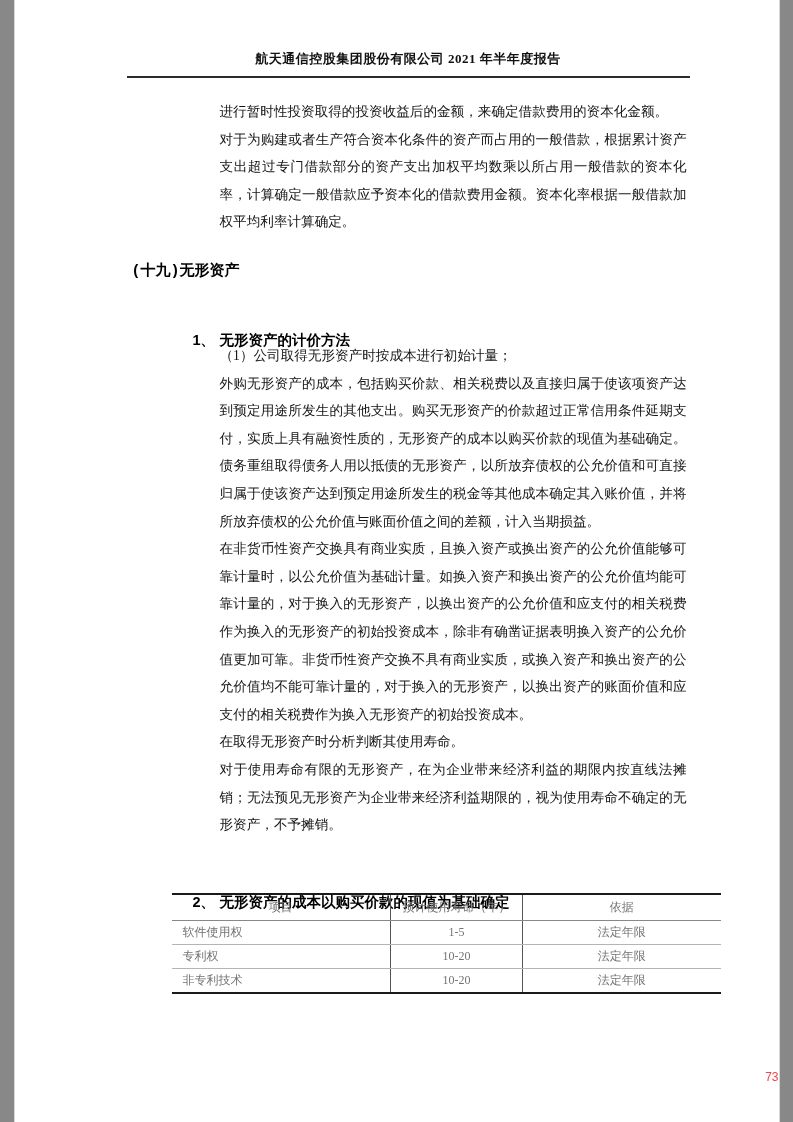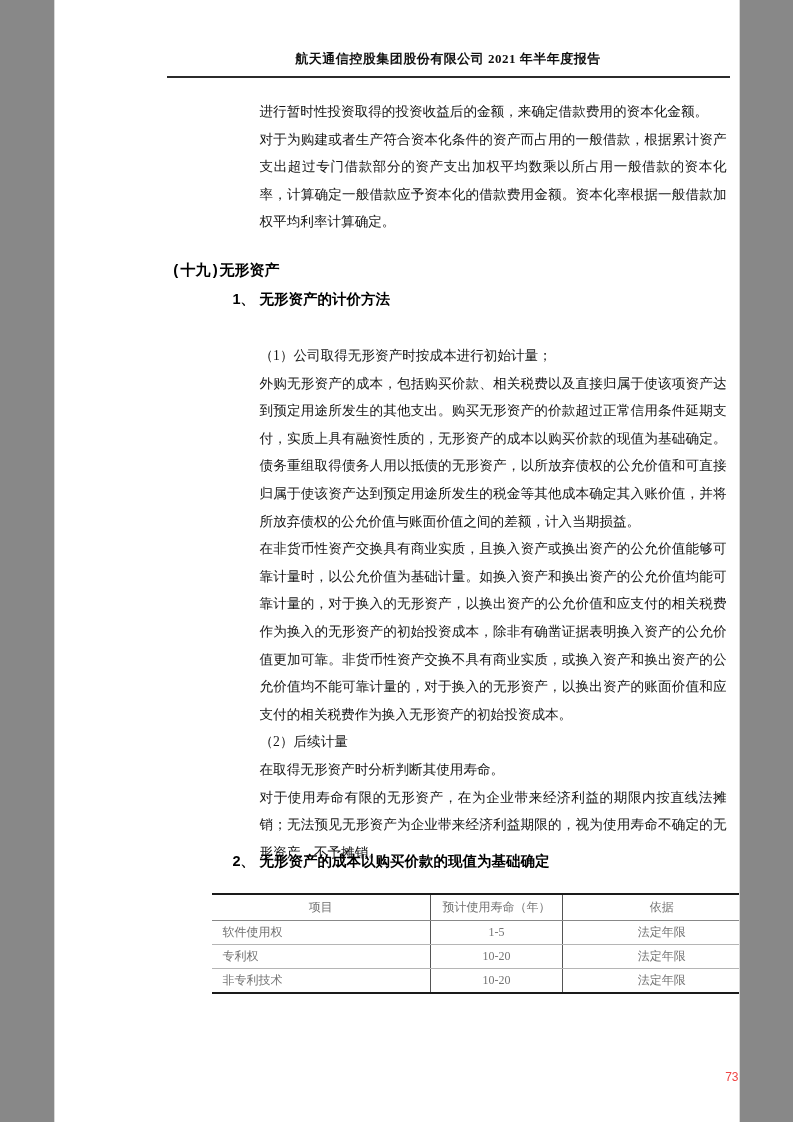--- a/index.html
+++ b/index.html
@@ -1,18 +1,18 @@
 <!DOCTYPE html>
 <html lang="zh"><head>
 <meta charset="utf-8">
 <style>
   html,body{margin:0;padding:0;background:#888;}
   .page{
     position:relative;
-    width:684px;height:1122px;
+    width:764px;height:1122px;
     margin:0 auto;
     background:#ffffff;
     outline:1px solid #d8d8d8;
     font-family:"Liberation Serif","DejaVu Serif",serif;
     color:#111;
     overflow:hidden;
   }
   
   .doc-header{
     position:absolute;left:112px;top:50px;width:563px;
@@ -37,20 +37,21 @@
     font-family:Liberation Mono, monospace;
     font-weight:bold;font-size:15px;color:#000;
     white-space:nowrap;
   }
   .section-heading .sec-num{display:inline-block;min-width:47px;}
   .sub-heading{
     position:absolute;left:178px;
     font-family:"Liberation Sans","DejaVu Sans",sans-serif;
     font-weight:bold;font-size:14.5px;color:#000;
     white-space:nowrap;
+    margin-top:41px;
   }
   .sub-heading .sub-num{display:inline-block;width:27px;}
   .sub-heading.first{top:290px;}
   .sub-heading.second{top:852px;}
   
   .est-table{
     position:absolute;left:157px;top:893px;width:549px;
     border-collapse:collapse;table-layout:fixed;
     font-size:12px;color:#737373;
   }
@@ -100,21 +101,20 @@
   </div>
 
   <div class="sub-heading first">
     <span class="sub-num">1、</span><span>无形资产的计价方法</span>
   </div>
 
   <div class="para-group body-text">
     <p>（1）公司取得无形资产时按成本进行初始计量；</p>
     <p>外购无形资产的成本，包括购买价款、相关税费以及直接归属于使该项资产达到预定用途所发生的其他支出。购买无形资产的价款超过正常信用条件延期支付，实质上具有融资性质的，无形资产的成本以购买价款的现值为基础确定。债务重组取得债务人用以抵债的无形资产，以所放弃债权的公允价值和可直接归属于使该资产达到预定用途所发生的税金等其他成本确定其入账价值，并将所放弃债权的公允价值与账面价值之间的差额，计入当期损益。</p>
     <p>在非货币性资产交换具有商业实质，且换入资产或换出资产的公允价值能够可靠计量时，以公允价值为基础计量。如换入资产和换出资产的公允价值均能可靠计量的，对于换入的无形资产，以换出资产的公允价值和应支付的相关税费作为换入的无形资产的初始投资成本，除非有确凿证据表明换入资产的公允价值更加可靠。非货币性资产交换不具有商业实质，或换入资产和换出资产的公允价值均不能可靠计量的，对于换入的无形资产，以换出资产的账面价值和应支付的相关税费作为换入无形资产的初始投资成本。</p>
-    <p>（2）后续计量</p>
     <p>在取得无形资产时分析判断其使用寿命。</p>
     <p>对于使用寿命有限的无形资产，在为企业带来经济利益的期限内按直线法摊销；无法预见无形资产为企业带来经济利益期限的，视为使用寿命不确定的无形资产，不予摊销。</p>
   </div>
 
   <div class="sub-heading second">
     <span class="sub-num">2、</span><span>无形资产的成本以购买价款的现值为基础确定</span>
   </div>
 
   <table class="est-table">
     <colgroup>

